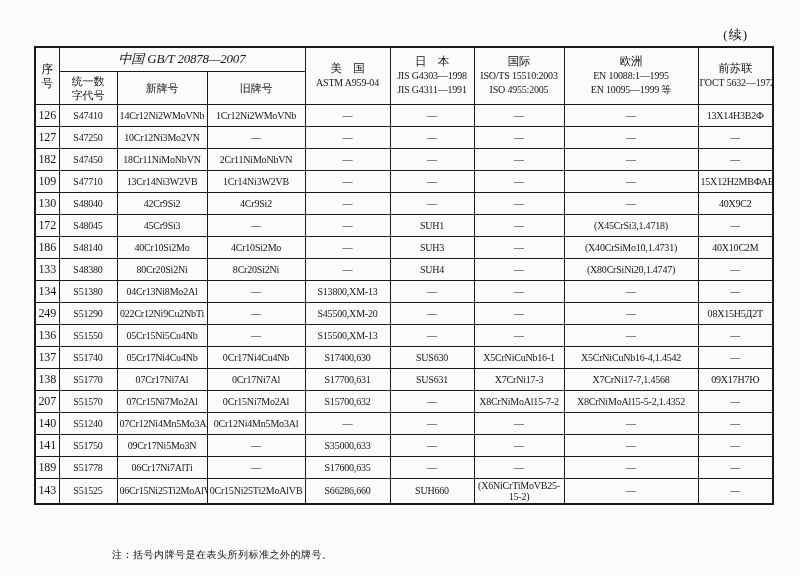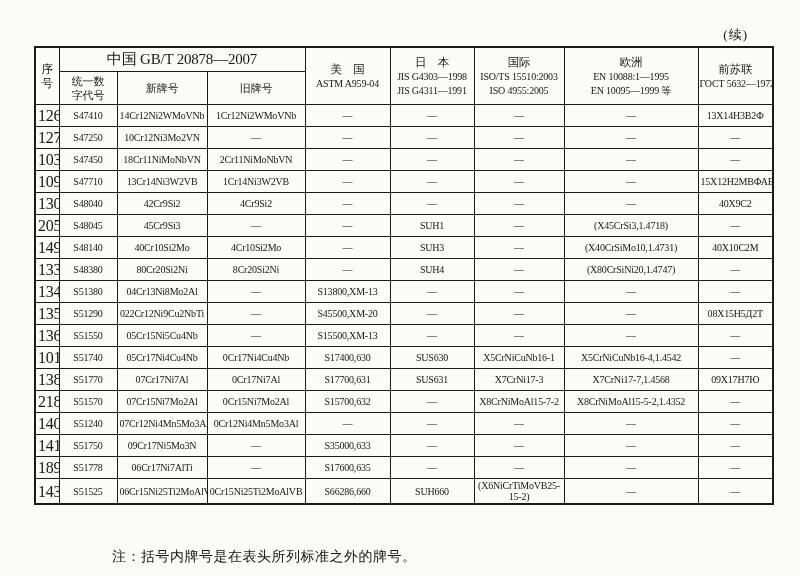--- a/index.html
+++ b/index.html
@@ -33,33 +33,33 @@
     vertical-align: middle;
     padding: 1px 2px;
     font-weight: normal;
     letter-spacing: -0.2px;
     overflow: hidden;
   }
   table.grades thead th { padding: 2px 1px; }
   .hdr-country { font-size: 11.5px; line-height: 15px; }
   .hdr-std { font-size: 10px; line-height: 14px; white-space: nowrap; }
   th.h-seq { font-size: 11.5px; line-height: 14px; }
-  th.h-china { font-size: 15px; height: 24px; }
+  th.h-china { font-size: 13px; height: 24px; font-style: italic; }
   th.h-sub { font-size: 11px; line-height: 14px; }
   tbody td {
     font-size: 10px;
     height: 22px;
     line-height: 11px;
   }
-  tbody td:first-child { font-size: 16px; }
+  tbody td:first-child { font-size: 12px; }
   .footnote {
     position: absolute;
     left: 112px;
     top: 548px;
-    font-size: 14px;
+    font-size: 10px;
     letter-spacing: 0.5px;
   }
 </style>
 </head>
 <body>
 
 <div class="continued">(续)</div>
 
 <table class="grades">
   <colgroup>
@@ -130,21 +130,21 @@
         <td>S47250</td>
         <td>10Cr12Ni3Mo2VN</td>
         <td>—</td>
         <td>—</td>
         <td>—</td>
         <td>—</td>
         <td>—</td>
         <td>—</td>
       </tr>
       <tr>
-        <td>103</td>
+        <td>182</td>
         <td>S47450</td>
         <td>18Cr11NiMoNbVN</td>
         <td>2Cr11NiMoNbVN</td>
         <td>—</td>
         <td>—</td>
         <td>—</td>
         <td>—</td>
         <td>—</td>
       </tr>
       <tr>
@@ -163,32 +163,32 @@
         <td>S48040</td>
         <td>42Cr9Si2</td>
         <td>4Cr9Si2</td>
         <td>—</td>
         <td>—</td>
         <td>—</td>
         <td>—</td>
         <td>40Х9С2</td>
       </tr>
       <tr>
-        <td>205</td>
+        <td>172</td>
         <td>S48045</td>
         <td>45Cr9Si3</td>
         <td>—</td>
         <td>—</td>
         <td>SUH1</td>
         <td>—</td>
         <td>(X45CrSi3,1.4718)</td>
         <td>—</td>
       </tr>
       <tr>
-        <td>149</td>
+        <td>186</td>
         <td>S48140</td>
         <td>40Cr10Si2Mo</td>
         <td>4Cr10Si2Mo</td>
         <td>—</td>
         <td>SUH3</td>
         <td>—</td>
         <td>(X40CrSiMo10,1.4731)</td>
         <td>40Х10С2М</td>
       </tr>
       <tr>
@@ -207,21 +207,21 @@
         <td>S51380</td>
         <td>04Cr13Ni8Mo2Al</td>
         <td>—</td>
         <td>S13800,XM-13</td>
         <td>—</td>
         <td>—</td>
         <td>—</td>
         <td>—</td>
       </tr>
       <tr>
-        <td>135</td>
+        <td>249</td>
         <td>S51290</td>
         <td>022Cr12Ni9Cu2NbTi</td>
         <td>—</td>
         <td>S45500,XM-20</td>
         <td>—</td>
         <td>—</td>
         <td>—</td>
         <td>08Х15Н5Д2Т</td>
       </tr>
       <tr>
@@ -229,21 +229,21 @@
         <td>S51550</td>
         <td>05Cr15Ni5Cu4Nb</td>
         <td>—</td>
         <td>S15500,XM-13</td>
         <td>—</td>
         <td>—</td>
         <td>—</td>
         <td>—</td>
       </tr>
       <tr>
-        <td>101</td>
+        <td>137</td>
         <td>S51740</td>
         <td>05Cr17Ni4Cu4Nb</td>
         <td>0Cr17Ni4Cu4Nb</td>
         <td>S17400,630</td>
         <td>SUS630</td>
         <td>X5CrNiCuNb16-1</td>
         <td>X5CrNiCuNb16-4,1.4542</td>
         <td>—</td>
       </tr>
       <tr>
@@ -251,21 +251,21 @@
         <td>S51770</td>
         <td>07Cr17Ni7Al</td>
         <td>0Cr17Ni7Al</td>
         <td>S17700,631</td>
         <td>SUS631</td>
         <td>X7CrNi17-3</td>
         <td>X7CrNi17-7,1.4568</td>
         <td>09Х17Н7Ю</td>
       </tr>
       <tr>
-        <td>218</td>
+        <td>207</td>
         <td>S51570</td>
         <td>07Cr15Ni7Mo2Al</td>
         <td>0Cr15Ni7Mo2Al</td>
         <td>S15700,632</td>
         <td>—</td>
         <td>X8CrNiMoAl15-7-2</td>
         <td>X8CrNiMoAl15-5-2,1.4352</td>
         <td>—</td>
       </tr>
       <tr>

